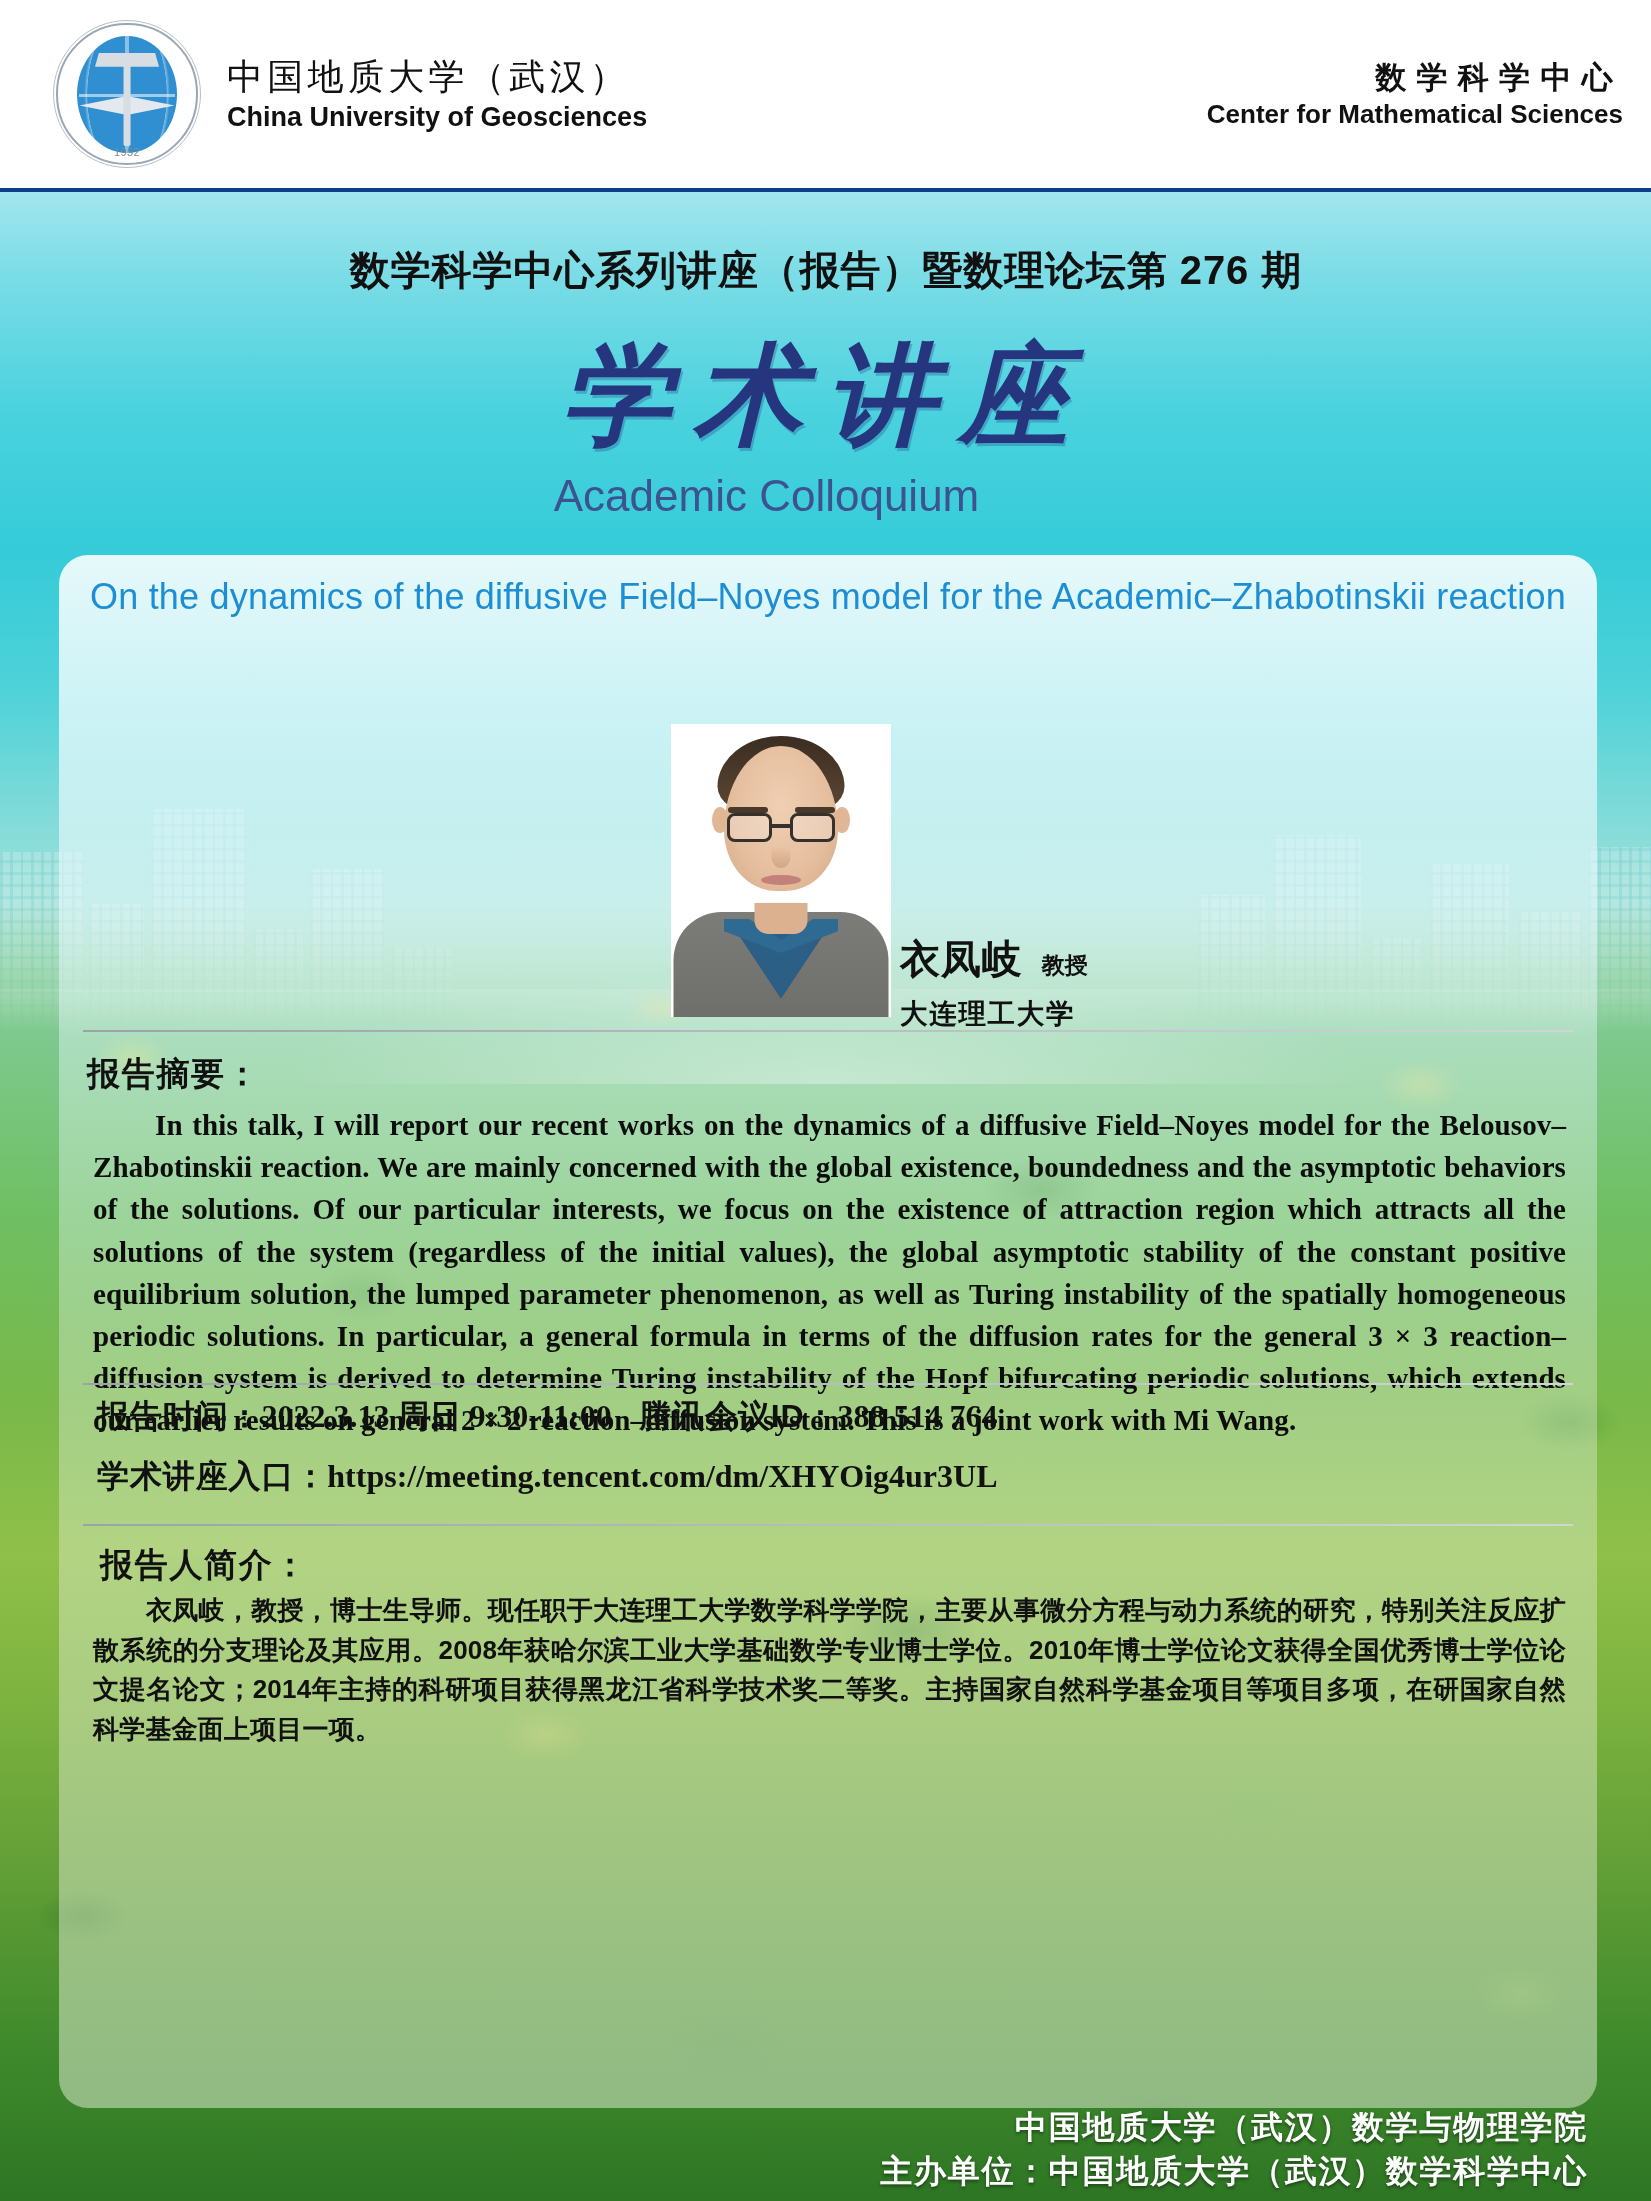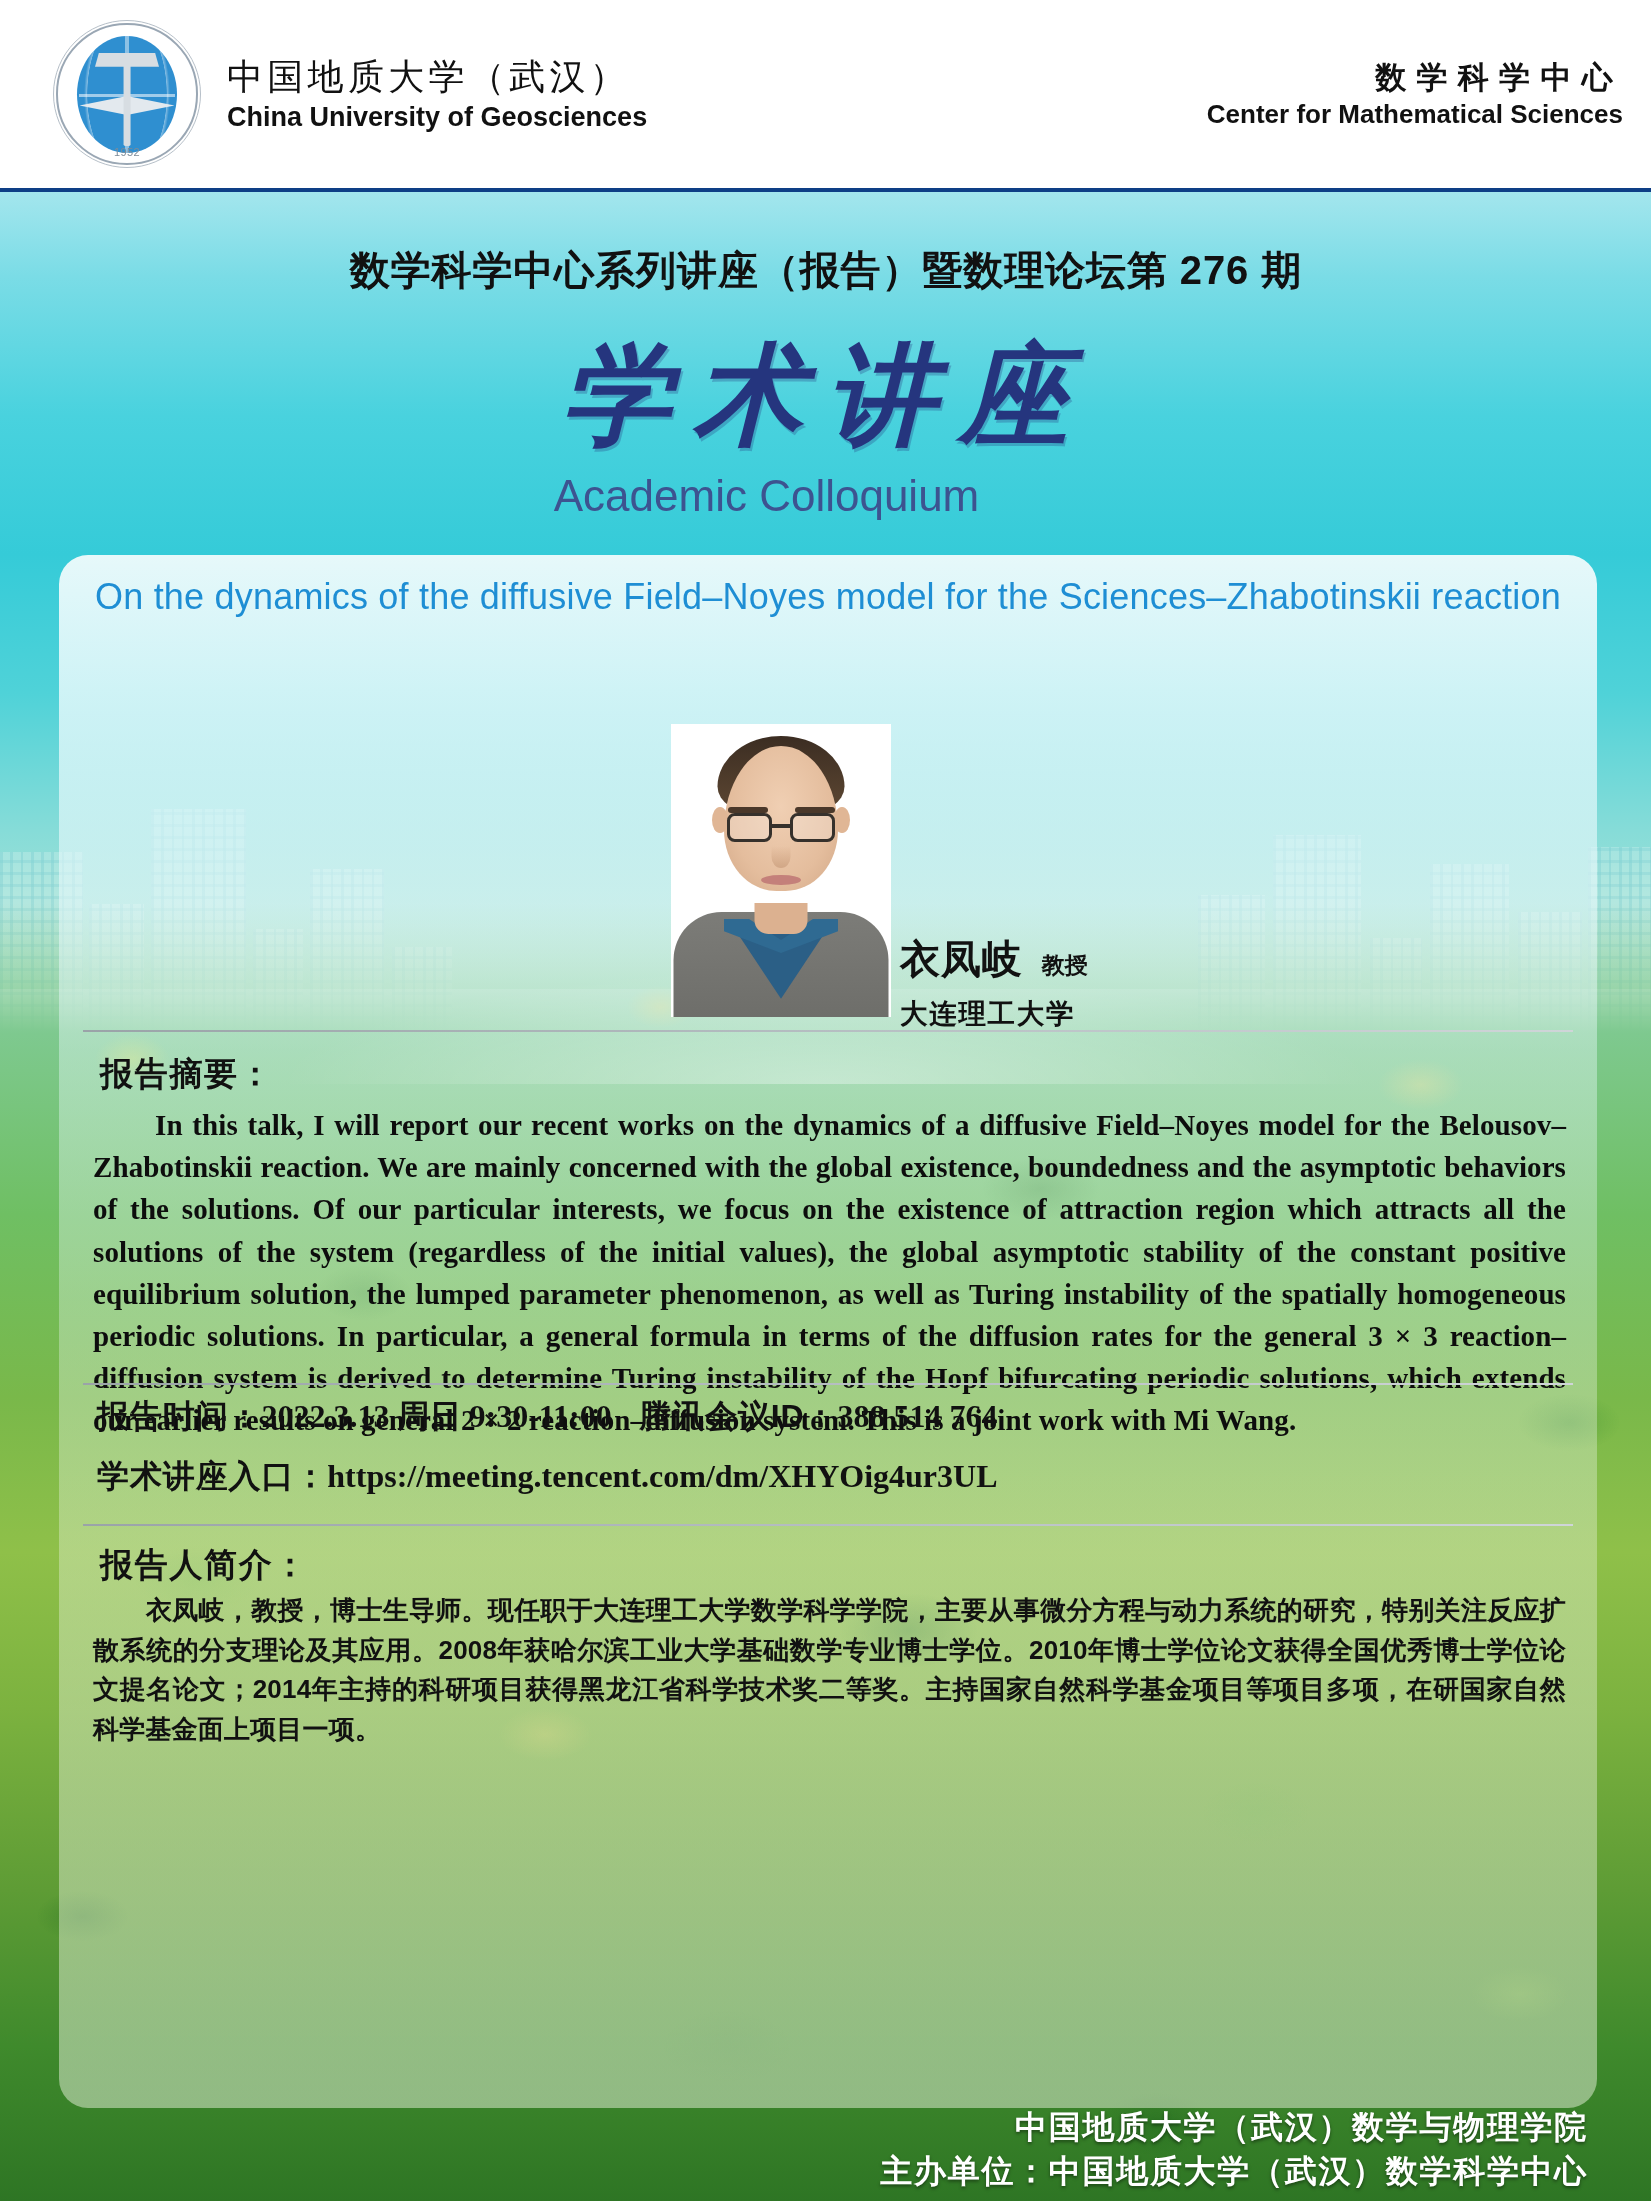--- a/index.html
+++ b/index.html
@@ -259,21 +259,21 @@
     background:linear-gradient(90deg,#9aa3a8,#b8c0c4 55%,#cfd5d8);
   }
   .d1{ top:475px; }
   .d2{ top:828px; }
   .d3{ top:969px; }
 
   .sec-head{
     position:absolute; font-size:33px; font-weight:bold; color:#111;
     letter-spacing:1.7px;
   }
-  .sh-abs{ left:41px; top:497px; }
+  .sh-abs{ left:28px; top:497px; }
   .sh-bio{ left:41px; top:988px; }
 
   .abstract{
     position:absolute; left:34px; top:549px; width:1473px;
     font-family:"Liberation Serif", serif;
     font-size:29px; font-weight:bold; color:#0d0d0d;
     line-height:1.455; text-align:justify; text-justify:inter-word;
     text-indent:62px;
     letter-spacing:0.1px;
   }
@@ -356,21 +356,21 @@
   </div>
 </div>
 <div class="header-rule"></div>
 
 <div class="series-title">数学科学中心系列讲座（报告）暨数理论坛第 276 期</div>
 <div class="calli">学术讲座</div>
 <div class="calli-en">Academic Colloquium</div>
 
 <div class="card">
 
-  <div class="talk-title">On the dynamics of the diffusive Field–Noyes model for the Sciences–Zhabotinskii reaction</div>
+  <div class="talk-title">On the dynamics of the diffusive Field–Noyes model for the Academic–Zhabotinskii reaction</div>
 
   <div class="portrait">
     <div class="p-sweater"></div>
     <div class="p-shirt"></div>
     <div class="p-collar"></div>
     <div class="p-neck"></div>
     <div class="p-hair"></div>
     <div class="p-face"></div>
     <div class="p-ear l"></div>
     <div class="p-ear r"></div>

